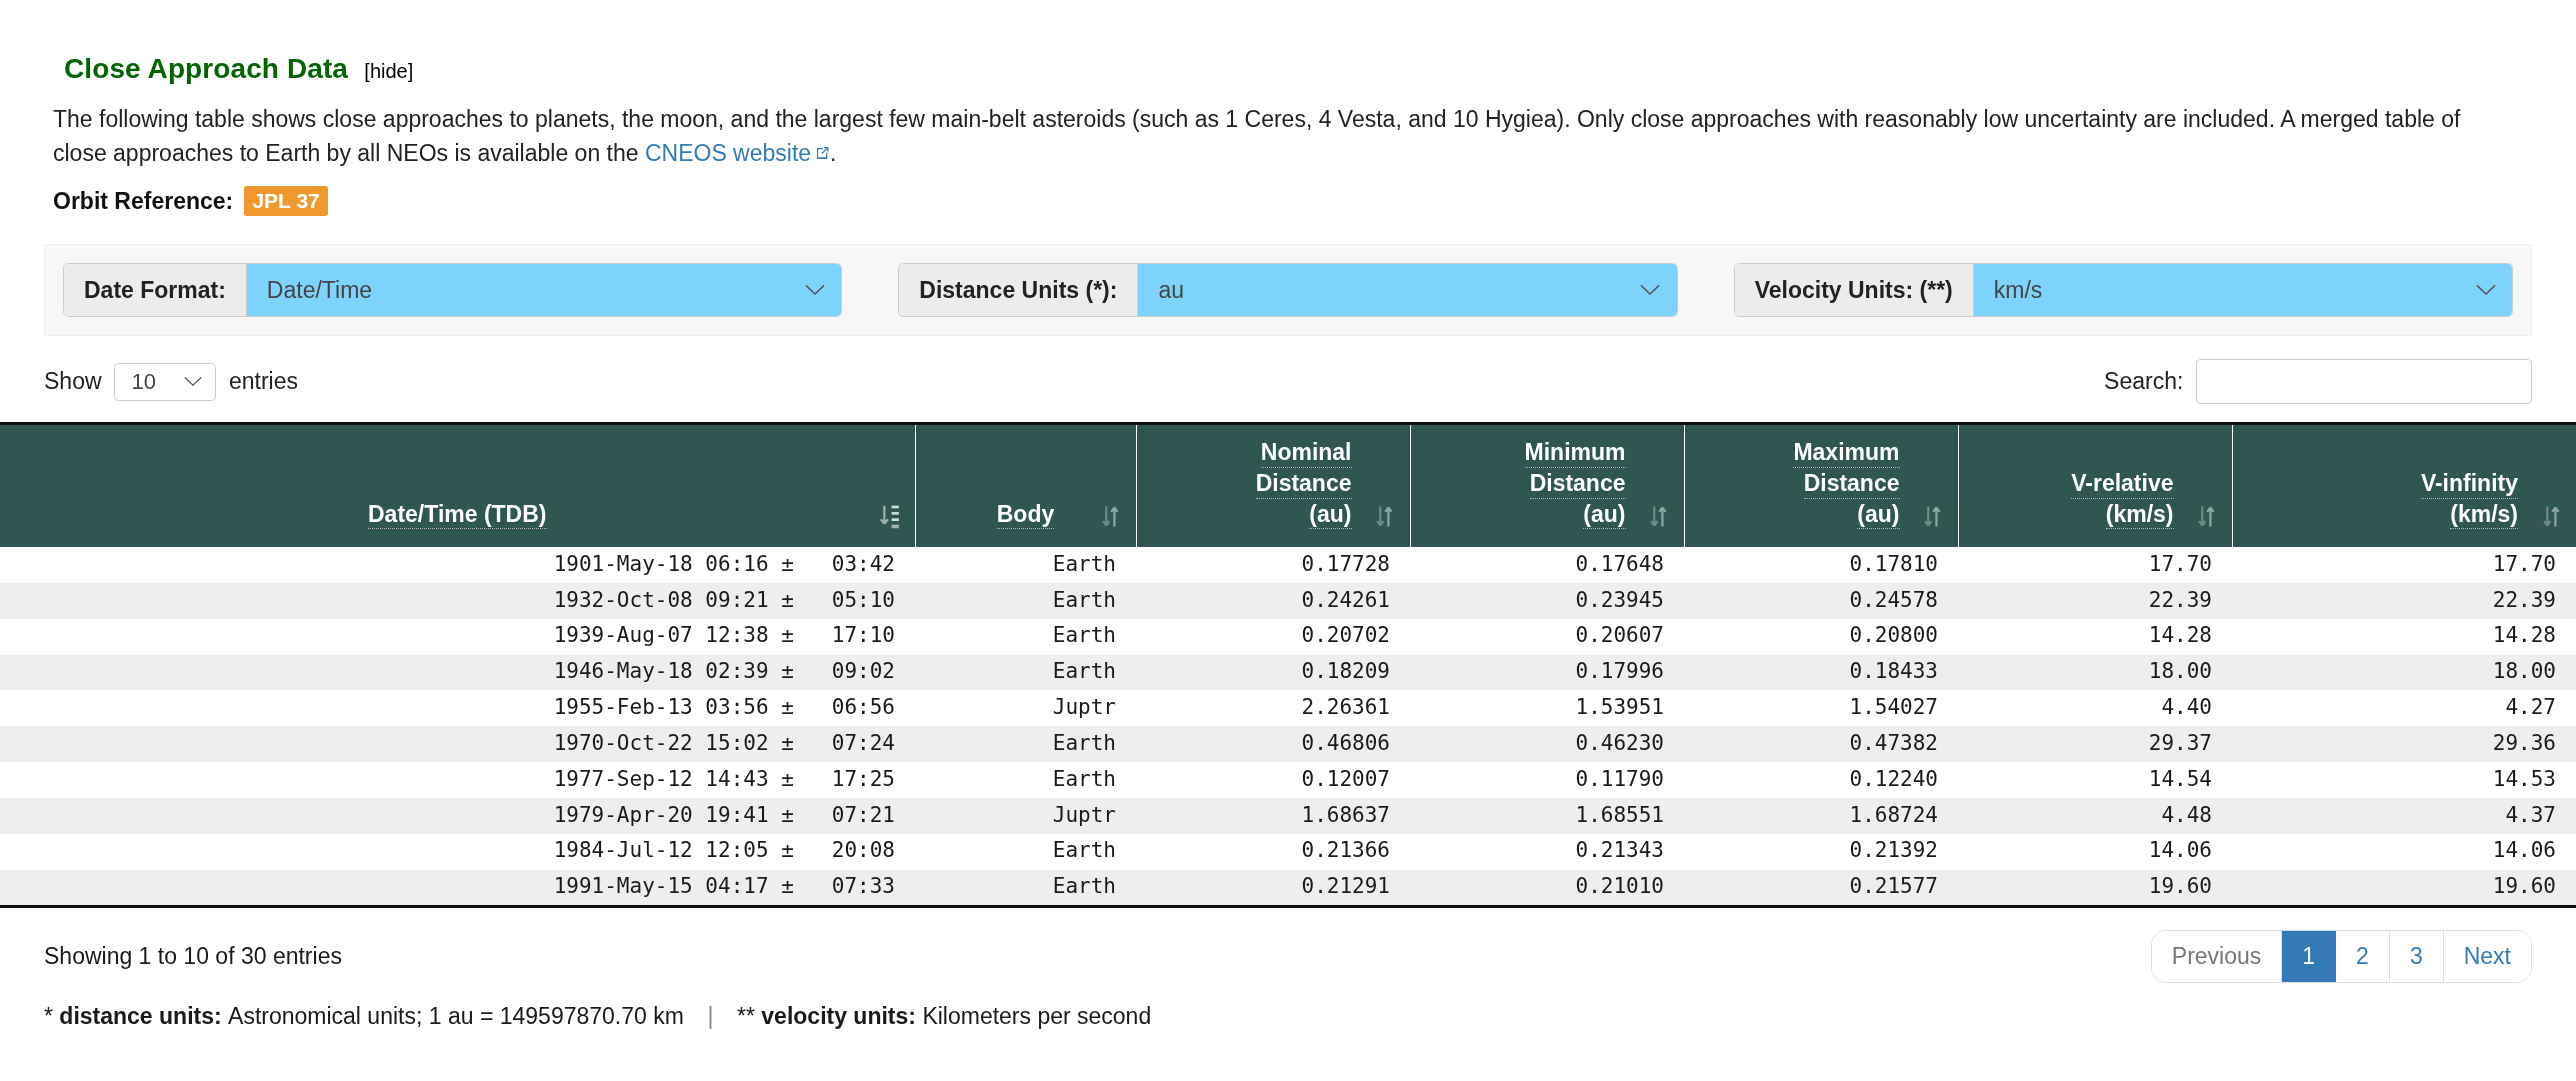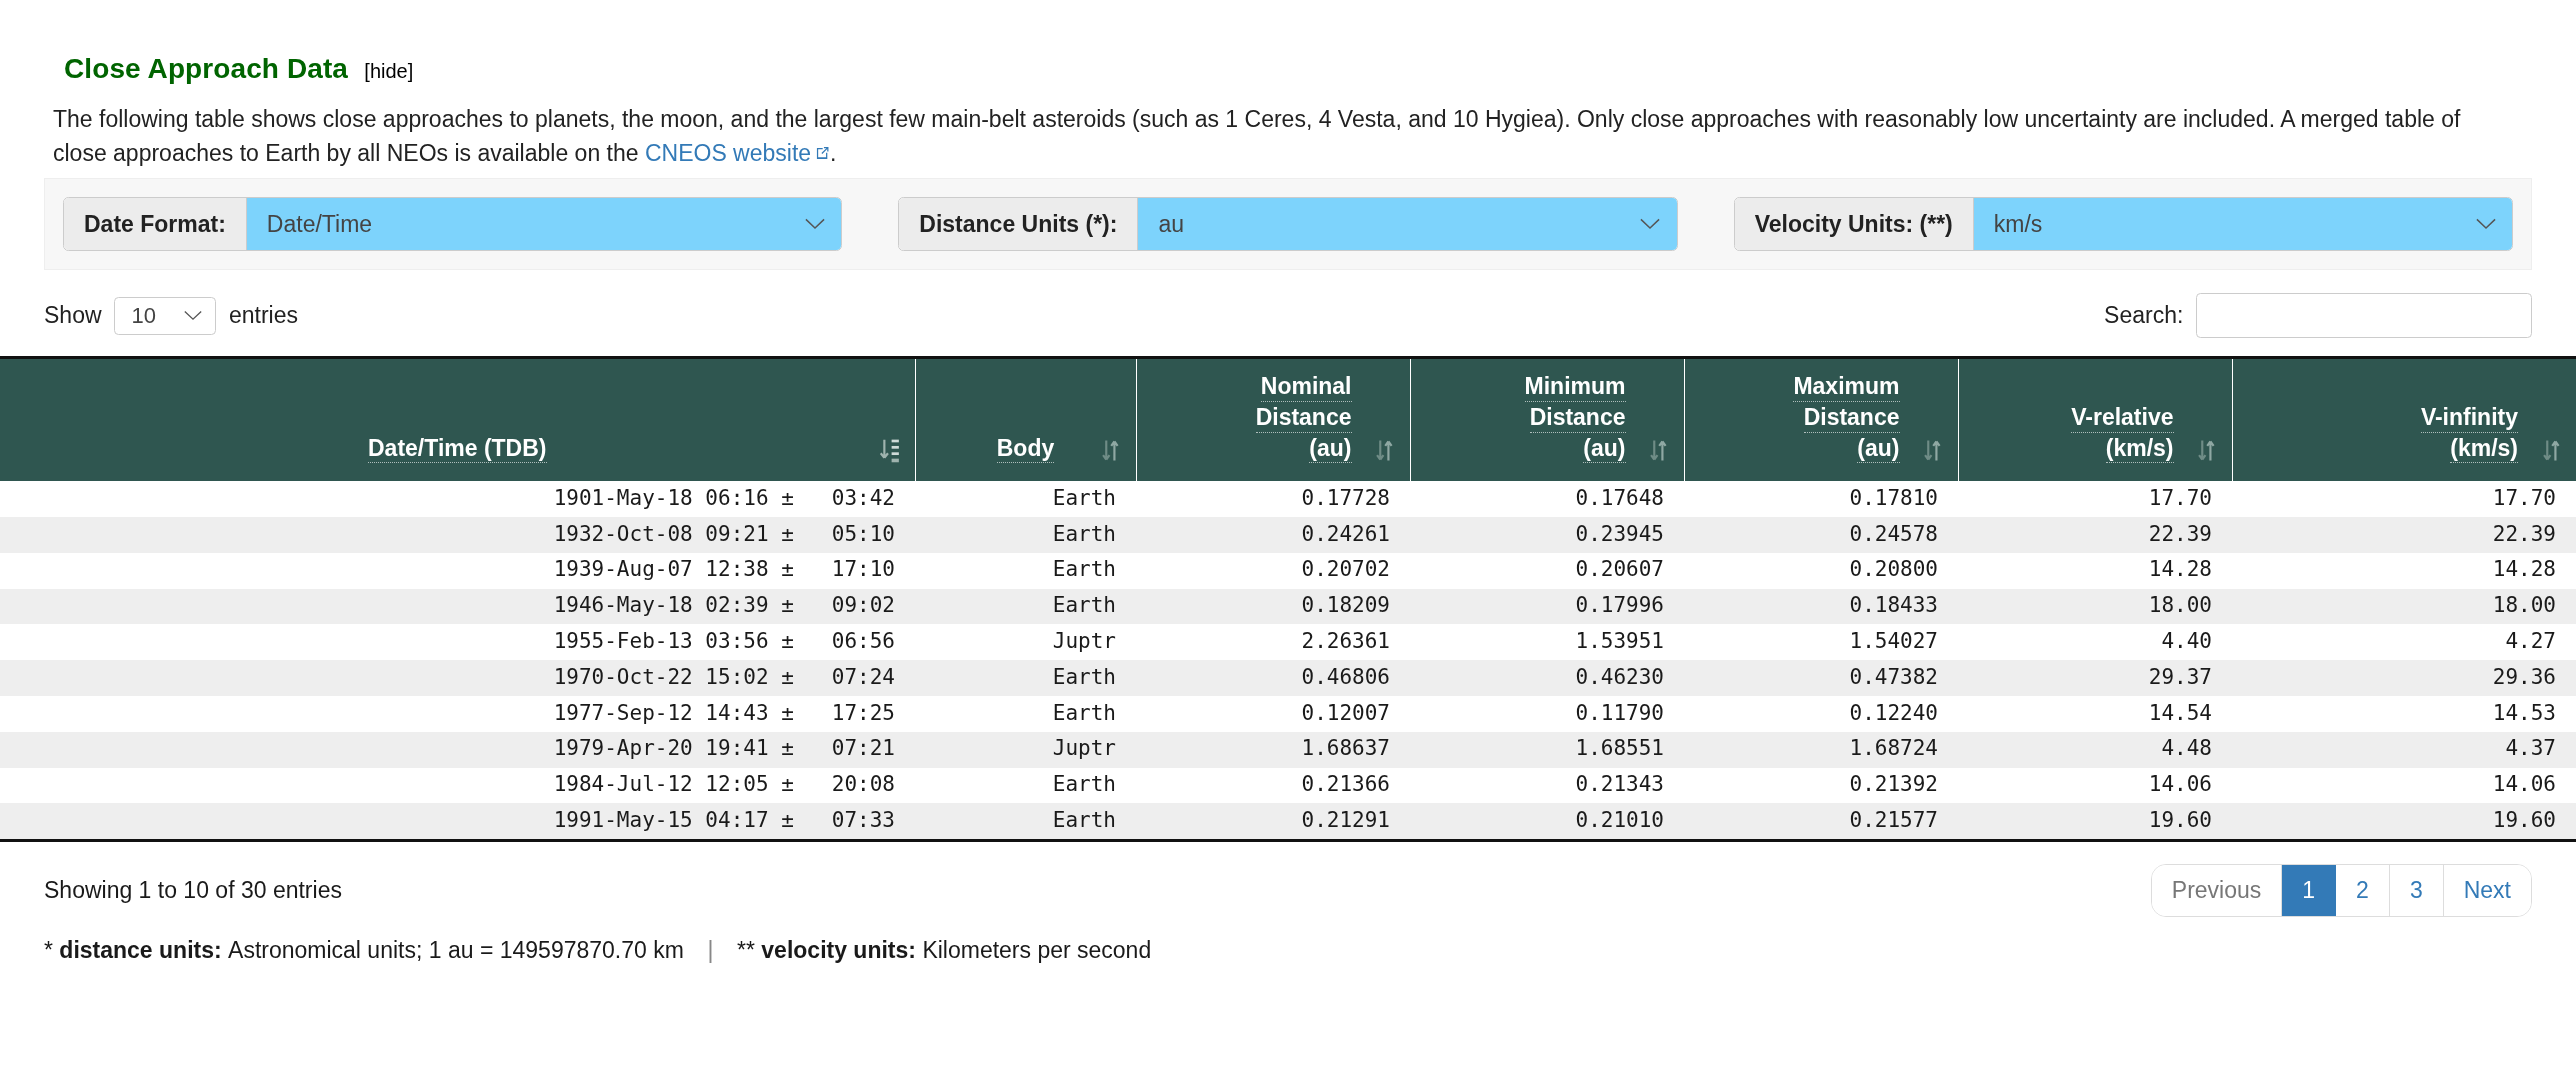--- a/index.html
+++ b/index.html
@@ -77,21 +77,21 @@
     font-weight: bold;
     font-size: 21px;
     padding: 2.7px 8.2px 3.6px 8.2px;
     border-radius: 2.7px;
     line-height: 1.12;
     display: inline-block;
   }
 
   
   .controls {
-    margin: 8px 44px 0 44px;
+    margin: 28px 44px 0 44px;
     background: #f7f7f7;
     border: 0.9px solid #eeeeee;
     padding: 18px 18px;
     display: flex;
     gap: 56px;
     align-items: center;
   }
   .ctrl-group {
     display: flex;
     align-items: stretch;
@@ -304,20 +304,24 @@
     <a class="hide-link">[hide]</a>
   </div>
 
   <p class="desc">
     <span>The following table shows close approaches to planets, the moon, and the largest few main-belt asteroids (such as 1 Ceres, 4 Vesta, and 10 Hygiea). Only close approaches with reasonably low uncertainty are included. A merged table of close approaches to Earth by all NEOs is available on the </span><a>CNEOS website</a><span class="ext-icon"><svg width="15.4" height="15.4" viewBox="0 0 16 16">
           <path d="M2 3.2h6v1.3H3.3v8.2h8.2V8h1.3v6.5H2z" fill="#337ab7"></path>
           <path d="M9.3 2h4.7v4.7h-1.3V4.25l-5.1 5.1-.93-.93 5.1-5.1H9.3z" fill="#337ab7"></path>
         </svg></span><span>.</span>
   </p>
 
+  <div class="orbit-row">
+    <span class="orbit-label">Orbit Reference:</span>
+    <span class="orbit-badge">JPL 37</span>
+  </div>
 
   <div class="controls">
 
     <div class="ctrl-group">
       <div class="ctrl-label">Date Format:</div>
       <div class="ctrl-select">
         <span class="val">Date/Time</span>
         <span class="chev">
             <svg width="20" height="11.8" viewBox="0 0 22 13">
               <path d="M1 1.5 11 11 21 1.5" fill="none" stroke="#555" stroke-width="1.6"></path>

